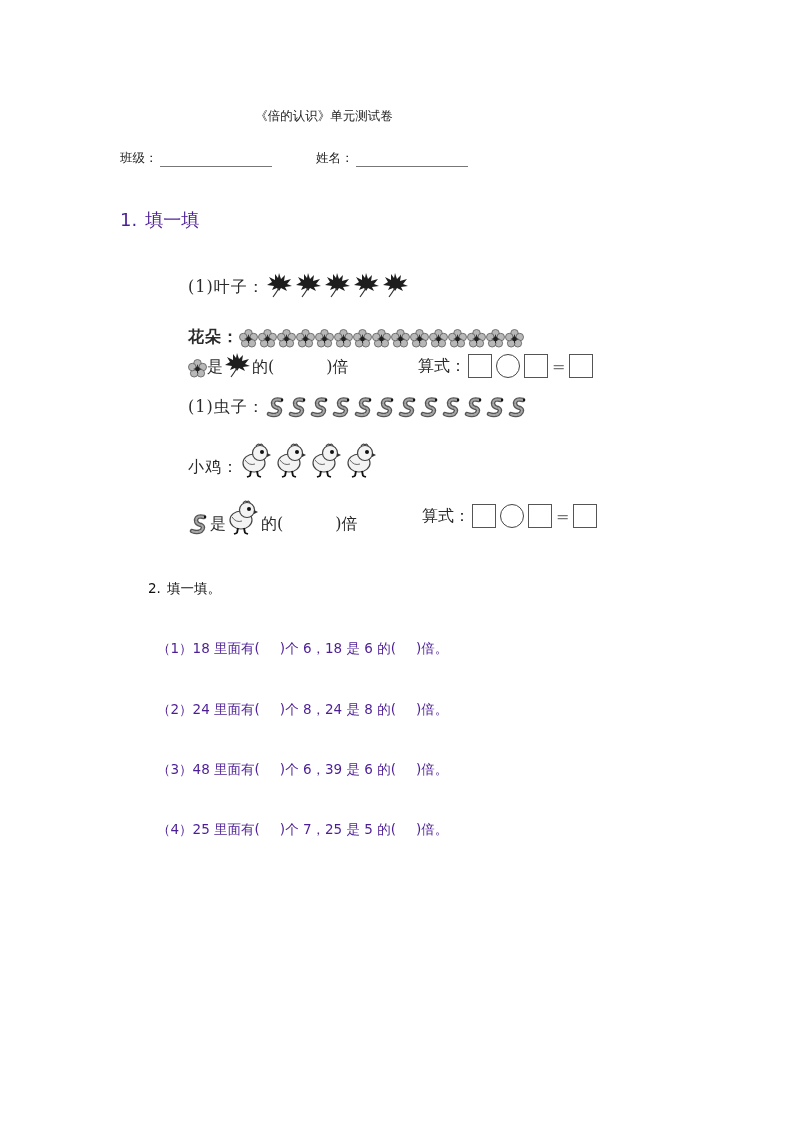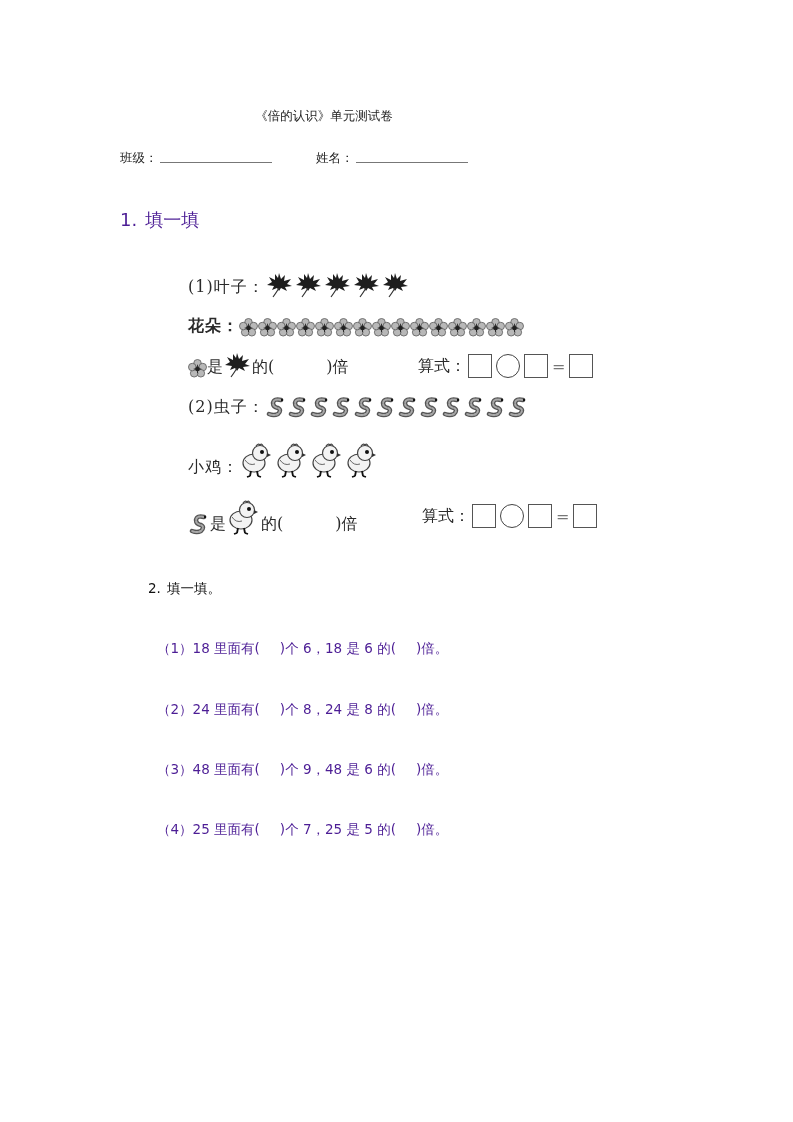--- a/index.html
+++ b/index.html
@@ -1,20 +1,20 @@
 <!DOCTYPE html>
 <html><head>
 <meta charset="utf-8">
 <style>
   html, body { margin: 0; padding: 0; background: #ffffff; }
   body { width: 793px; height: 1122px; position: relative; overflow: hidden;
          font-family: "DejaVu Sans", "Liberation Sans", sans-serif; color: #222; }
   .abs { position: absolute; }
   .title { left: 0; width: 638px; top: 108px; text-align: center; font-size: 12.5px; padding-left: 10px; box-sizing: border-box; }
-  .fieldrow { top: 150px; font-size: 12.5px; display: flex; }
+  .fieldrow { top: 150px; font-size: 12.5px; display: flex; align-items: flex-end; }
   .fieldrow .line { display: inline-block; width: 112px; border-bottom: 1px solid #777; height: 12px; margin-left: 2px; }
   .h1 { left: 120px; top: 208px; font-size: 18px; color: #4c1d95; }
   .h1 .num { margin-right: 8px; }
 
   .scan { left: 170px; top: 264px; width: 450px; height: 280px;
           font-family: "DejaVu Serif", "Liberation Serif", serif; color: #2a2a2a; }
   .srow { position: absolute; left: 18px; display: flex; align-items: flex-end; font-size: 16px; white-space: nowrap; }
   .srow .lbl { letter-spacing: 1px; }
   .icons { display: flex; align-items: center; }
   .leaf { width: 28px; height: 26px; margin-right: 1px; }
@@ -101,21 +101,21 @@
         <svg class="leaf">
           <use href="#sym-leaf"></use>
         </svg>
         <svg class="leaf">
           <use href="#sym-leaf"></use>
         </svg>
       </span>
   </div>
 
   <div class="srow" style="top:52px;">
-    <span class="lbl" style="font-weight:bold;">花朵：</span>
+    <span class="lbl" style="font-weight:bold;margin-top:11px;">花朵：</span>
     <span class="icons" id="flower-icons">
         <svg class="flower">
           <use href="#sym-flower"></use>
         </svg>
         <svg class="flower">
           <use href="#sym-flower"></use>
         </svg>
         <svg class="flower">
           <use href="#sym-flower"></use>
         </svg>
@@ -173,21 +173,21 @@
   <div class="formula" style="left:248px; top:90px;">
     <span>算式：</span>
     <span class="box"></span>
     <span class="circ"></span>
     <span class="box"></span>
     <span class="eq">=</span>
     <span class="box"></span>
   </div>
 
   <div class="srow" style="top:132px;">
-    <span class="lbl">(2)虫子：</span>
+    <span class="lbl">(1)虫子：</span>
     <span class="icons" id="worm-icons">
         <svg class="worm">
           <use href="#sym-worm"></use>
         </svg>
         <svg class="worm">
           <use href="#sym-worm"></use>
         </svg>
         <svg class="worm">
           <use href="#sym-worm"></use>
         </svg>
@@ -262,15 +262,15 @@
 </div>
 
 <div class="abs h2">
   <span class="num">2.</span><span>填一填。</span>
 </div>
 
 <div class="abs q" style="top:640px;"><span>（1）</span><span>18</span> <span>里面有(</span><span class="gap"></span><span>)个 6，18 是 6 的(</span><span class="gap"></span><span>)倍。</span></div>
 
 <div class="abs q" style="top:701px;"><span>（2）</span><span>24</span> <span>里面有(</span><span class="gap"></span><span>)个 8，24 是 8 的(</span><span class="gap"></span><span>)倍。</span></div>
 
-<div class="abs q" style="top:761px;"><span>（3）</span><span>48</span> <span>里面有(</span><span class="gap"></span><span>)个 9，48 是 6 的(</span><span class="gap"></span><span>)倍。</span></div>
+<div class="abs q" style="top:761px;"><span>（3）</span><span>48</span> <span>里面有(</span><span class="gap"></span><span>)个 6，39 是 6 的(</span><span class="gap"></span><span>)倍。</span></div>
 
 <div class="abs q" style="top:821px;"><span>（4）</span><span>25</span> <span>里面有(</span><span class="gap"></span><span>)个 7，25 是 5 的(</span><span class="gap"></span><span>)倍。</span></div>
 
 </body></html>

